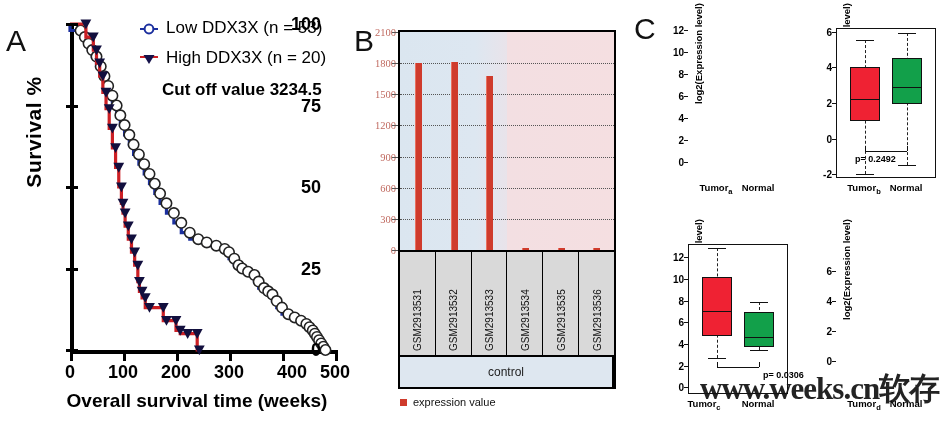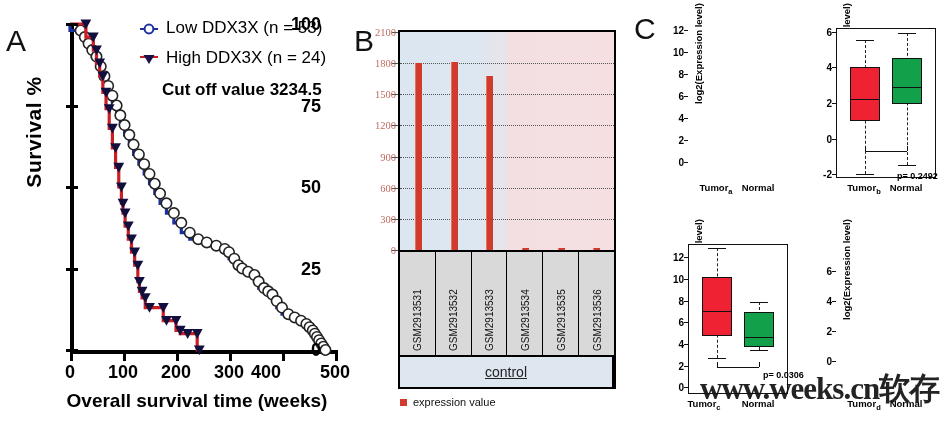--- a/index.html
+++ b/index.html
@@ -56,21 +56,21 @@
       border:2px solid #000;border-top:none;box-sizing:border-box;display:flex;
       background:#d9d9d9;}
   .b-scell{flex:1;border-right:1px solid #000;position:relative;overflow:hidden;}
   .b-scell:last-child{border-right:none;}
   .b-scell span{position:absolute;left:50%;bottom:4px;transform-origin:left bottom;
       transform:rotate(-90deg) translateX(0) translateY(50%);white-space:nowrap;
       font-size:10px;font-family:"Liberation Sans",sans-serif;color:#111;}
   .b-groups{position:absolute;left:46px;top:357px;width:218px;height:32px;
       border:2px solid #000;border-top:none;box-sizing:border-box;display:flex;}
   .b-gcell{flex:1;display:flex;align-items:center;justify-content:center;
-      font-size:14px;color:#222;text-decoration:underline;}
+      font-size:12px;color:#222;}
   .b-gcell.ctl{background:#dee7f0;border-right:2px solid #000;}
   .b-gcell.cas{background:#f4dfe2;}
   .b-legend{position:absolute;left:48px;top:396px;font-size:11px;color:#111;
       display:flex;align-items:center;gap:6px;}
   .b-legend .sw{width:7px;height:7px;background:#cf3b2c;display:inline-block;}
 
   
   #panelC{position:absolute;left:640px;top:0;width:300px;height:435px;}
   .c-grid{position:absolute;left:14px;top:6px;width:286px;height:429px;}
   .cbox{position:absolute;width:143px;height:214px;}
@@ -210,21 +210,21 @@
         <div class="a-ytlab" style="top: 0px; right: 14px;">100</div>
         <div class="a-xtick" style="left: 0px;"></div>
         <div class="a-xtlab" style="left: 0px;">0</div>
         <div class="a-xtick" style="left: 53px;"></div>
         <div class="a-xtlab" style="left: 53px;">100</div>
         <div class="a-xtick" style="left: 106px;"></div>
         <div class="a-xtlab" style="left: 106px;">200</div>
         <div class="a-xtick" style="left: 159px;"></div>
         <div class="a-xtlab" style="left: 159px;">300</div>
         <div class="a-xtick" style="left: 212px;"></div>
-        <div class="a-xtlab" style="left: 196px;">400</div>
+        <div class="a-xtlab" style="left: 222px;">400</div>
         <div class="a-xtick" style="left: 265px;"></div>
         <div class="a-xtlab" style="left: 265px;">500</div>
       </div>
 
     <div class="a-legend">
       <div class="a-legrow">
         <span class="mk">
           <svg width="18" height="18" viewBox="0 0 18 18">
             <line x1="0" y1="9" x2="18" y2="9" stroke="#1b2f9e" stroke-width="2"></line>
             <circle cx="9" cy="9" r="4.4" fill="#fff" stroke="#1b2f9e" stroke-width="2"></circle>
@@ -232,21 +232,21 @@
         </span>
         <span class="tx">Low  DDX3X (n = 53)</span>
       </div>
       <div class="a-legrow">
         <span class="mk">
           <svg width="18" height="18" viewBox="0 0 18 18">
             <line x1="0" y1="7" x2="18" y2="7" stroke="#cc1f24" stroke-width="2"></line>
             <polygon points="3.5,5 14.5,5 9,14" fill="#15124a"></polygon>
           </svg>
         </span>
-        <span class="tx">High  DDX3X (n = 24)</span>
+        <span class="tx">High  DDX3X (n = 20)</span>
       </div>
       <div class="a-note" style="margin:6px 0 0 22px;">Cut off value 3234.5</div>
     </div>
   </div>
 
   <div id="panelB">
     <div class="panel-letter" style="left:2px;top:26px;">B</div>
 
     <div id="b-ylabels">
         <div class="b-ytlab" style="top: 250px; left: 0px; width: 44px;">0</div>
@@ -349,21 +349,21 @@
             <div class="bx tum" style="left: 13px; top: 37.5px; height: 54.4643px;"></div>
             <div class="med" style="left: 13px; top: 69.6429px; width: 30px;"></div>
             <div class="wline" style="left: 70px; top: 3.57143px; height: 132.143px;"></div>
             <div class="wcap" style="left: 61px; top: 3.57143px; width: 18px;"></div>
             <div class="wcap" style="left: 61px; top: 135.714px; width: 18px;"></div>
             <div class="bx nor" style="left: 55px; top: 28.5714px; height: 46.4286px;"></div>
             <div class="med" style="left: 55px; top: 58.0357px; width: 30px;"></div>
             <div class="pbr" style="left: 28px; top: 122px; width: 42px;"></div>
             <div class="pbr-l" style="left: 28px; top: 117px; height: 5px;"></div>
             <div class="pbr-l" style="left: 70px; top: 117px; height: 5px;"></div>
-            <div class="ptxt" style="left: 18px; top: 142px; margin-left: 42px;">p= 0.2492</div>
+            <div class="ptxt" style="left: 18px; top: 125px;">p= 0.2492</div>
           </div>
           <div class="cb-ytlab" style="top: 168.429px; left: 8px; width: 22px;">-2</div>
           <div class="cb-ytick" style="left: 30px; top: 168.429px;"></div>
           <div class="cb-ytlab" style="top: 132.714px; left: 8px; width: 22px;">0</div>
           <div class="cb-ytick" style="left: 30px; top: 132.714px;"></div>
           <div class="cb-ytlab" style="top: 97px; left: 8px; width: 22px;">2</div>
           <div class="cb-ytick" style="left: 30px; top: 97px;"></div>
           <div class="cb-ytlab" style="top: 61.2857px; left: 8px; width: 22px;">4</div>
           <div class="cb-ytick" style="left: 30px; top: 61.2857px;"></div>
           <div class="cb-ytlab" style="top: 25.5714px; left: 8px; width: 22px;">6</div>

